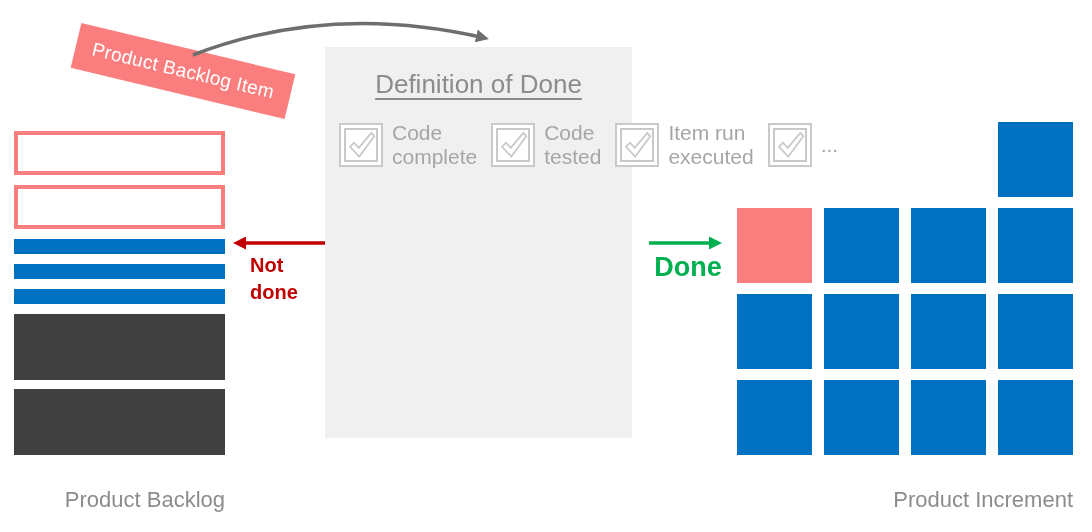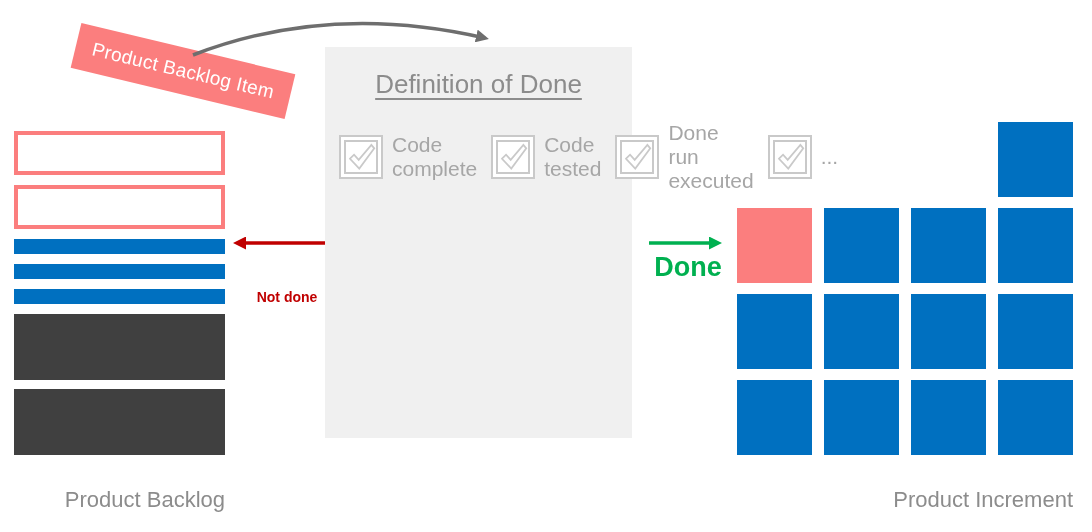--- a/index.html
+++ b/index.html
@@ -80,22 +80,22 @@
   
   .backlog-stack { position: absolute; left: 14px; top: 131px; width: 211px; }
   .bar { width: 211px; box-sizing: border-box; }
   .bar-outlined { height: 44px; border: 4px solid var(--pink); background: #ffffff; margin-bottom: 10px; }
   .bar-blue { height: 15px; background: var(--blue); margin-bottom: 10px; }
   .bar-dark { height: 66px; background: var(--dark); margin-bottom: 9px; }
 
   
   .not-done-label {
     position: absolute; left: 250px; top: 252px; width: 74px;
-    text-align: center; color: var(--red);
-    font-weight: bold; font-size: 14px; line-height: 1.35; margin-top: 36px;
+    text-align: left; color: var(--red);
+    font-weight: bold; font-size: 20px; line-height: 1.35;
   }
   .done-label {
     position: absolute; left: 648px; top: 252px; width: 80px;
     text-align: center; color: var(--green);
     font-weight: bold; font-size: 27px;
   }
 
   
   .increment-grid {
     position: absolute; left: 737px; top: 122px;
@@ -166,21 +166,21 @@
           <span class="dod-label">Code tested</span>
         </div>
         <div class="dod-item">
           <span class="checkbox">
             <span class="checkbox-inner">
               <svg viewBox="0 0 26 26">
                 <polygon class="check" points="3.5,14.5 7,11 11,15.5 22,2.5 24.5,5.5 11.5,23"></polygon>
               </svg>
             </span>
           </span>
-          <span class="dod-label">Done run executed</span>
+          <span class="dod-label">Item run executed</span>
         </div>
         <div class="dod-item">
           <span class="checkbox">
             <span class="checkbox-inner">
               <svg viewBox="0 0 26 26">
                 <polygon class="check" points="3.5,14.5 7,11 11,15.5 22,2.5 24.5,5.5 11.5,23"></polygon>
               </svg>
             </span>
           </span>
           <span class="dod-label">...</span>

